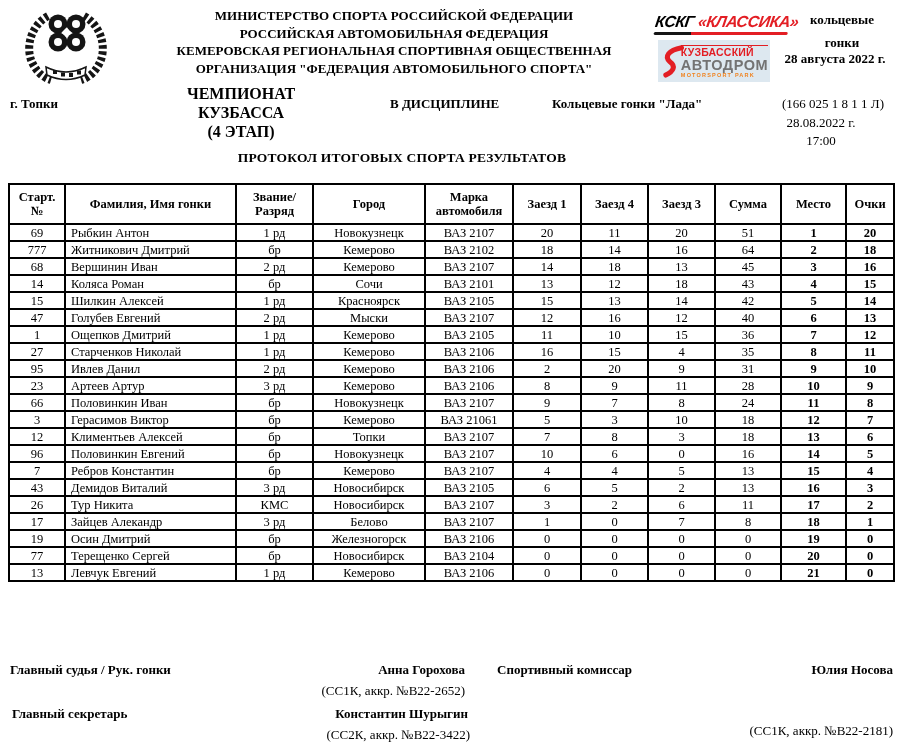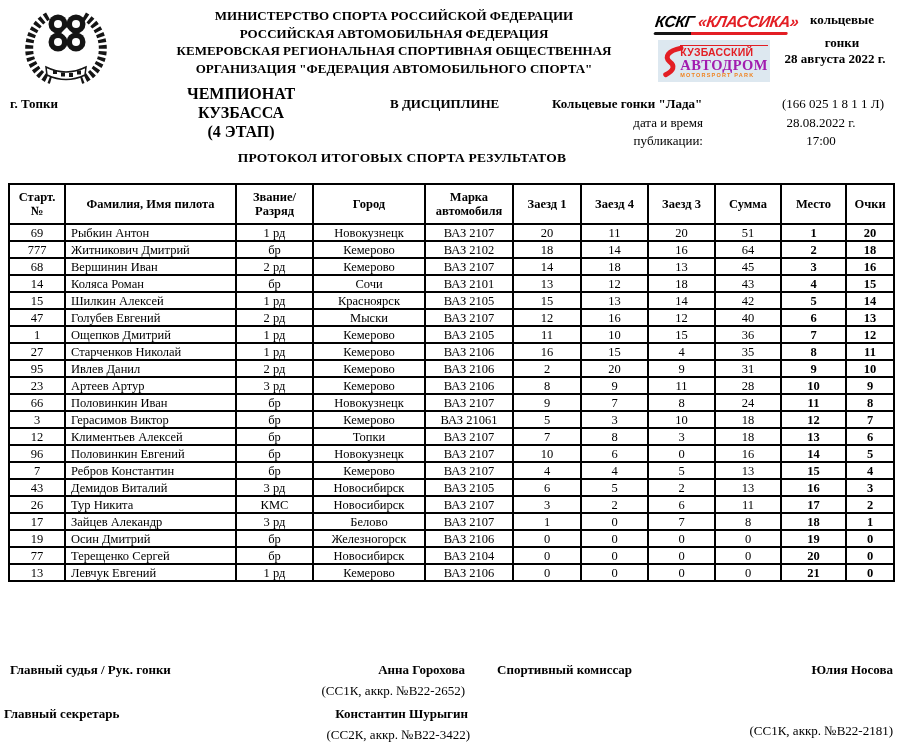--- a/index.html
+++ b/index.html
@@ -20,21 +20,21 @@
   .kskg .red{color:#e31e24;}
   .kskg-underline{height:3px;margin-top:1px;border-radius:2px;
         background:linear-gradient(to right,#151515 28%,#e31e24 28%);}
 
   
   .autodrom{left:658px;top:40px;width:112px;height:42px;background:#dde8f0;
         display:flex;align-items:center;padding:1px 2px;box-sizing:border-box;}
   .autodrom-text{margin-left:-4px;}
   .a1{color:#e31e24;font-family:"Liberation Sans","DejaVu Sans",sans-serif;font-weight:bold;
       font-size:10.5px;line-height:11px;letter-spacing:0.2px;border-top:1.5px solid #e31e24;padding-top:1px;}
-  .a2{color:#a21caf;font-family:Liberation Serif, serif;font-weight:bold;
+  .a2{color:#737373;font-family:Liberation Sans, sans-serif;font-weight:bold;
       font-size:14.5px;line-height:14px;letter-spacing:0.5px;}
   .a3{color:#f0821e;font-family:"Liberation Sans","DejaVu Sans",sans-serif;font-weight:bold;
       font-size:5.5px;letter-spacing:1.2px;}
 
   
   .city{left:10px;top:96px;font-size:13px;font-weight:bold;}
   .championship{left:145px;top:84px;width:192px;font-size:16px;line-height:19px;font-weight:bold;text-align:center;}
   .discipline-label{left:390px;top:96px;font-size:13px;font-weight:bold;}
   .discipline-value{left:552px;top:96px;width:180px;font-size:13px;font-weight:bold;}
   .code{left:768px;top:96px;width:130px;font-size:13px;text-align:center;}
@@ -108,22 +108,20 @@
   <div class="abs event-type pre">кольцевые
 гонки</div>
   <div class="abs event-date">28 августа 2022 г.</div>
 
   <div class="abs city">г. Топки</div>
   <div class="abs championship pre">ЧЕМПИОНАТ КУЗБАССА
 (4 ЭТАП)</div>
   <div class="abs discipline-label">В ДИСЦИПЛИНЕ</div>
   <div class="abs discipline-value">Кольцевые гонки "Лада"</div>
   <div class="abs code">(166 025 1 8 1 1 Л)</div>
-  <div class="abs pub-label pre">дата и время
-публикации:</div>
   <div class="abs pub-values">
     <div>28.08.2022 г.</div>
     <div>17:00</div>
   </div>
 
   <div class="abs doc-title">ПРОТОКОЛ ИТОГОВЫХ СПОРТА РЕЗУЛЬТАТОВ</div>
 
   <table class="results">
     <colgroup>
       <col style="width:56px">
@@ -135,21 +133,21 @@
         <col style="width:67px">
         <col style="width:67px">
       <col style="width:66px">
         <col style="width:65px">
         <col style="width:48px">
     </colgroup>
     <thead>
       <tr>
         <th>Старт.
 №</th>
-        <th>Фамилия, Имя пилота</th>
+        <th>Фамилия, Имя гонки</th>
         <th>Звание/
 Разряд</th>
         <th>Город</th>
         <th>Марка
 автомобиля</th>
         <th>Заезд 1</th>
         <th>Заезд 4</th>
         <th>Заезд 3</th>
         <th>Сумма</th>
         <th>Место</th>
@@ -434,17 +432,17 @@
   </table>
 
   <div class="abs f-label" style="left:10px;top:662px">Главный судья / Рук. гонки</div>
   <div class="abs f-name" style="left:265px;top:662px;width:200px">Анна Горохова</div>
   <div class="abs f-accr" style="left:245px;top:683px;width:220px">(СС1К, аккр. №В22-2652)</div>
 
   <div class="abs f-label" style="left:497px;top:662px">Спортивный комиссар</div>
   <div class="abs f-name" style="left:693px;top:662px;width:200px">Юлия Носова</div>
   <div class="abs f-accr" style="left:673px;top:723px;width:220px">(СС1К, аккр. №В22-2181)</div>
 
-  <div class="abs f-label" style="left:4px;top:706px">Главный секретарь</div>
+  <div class="abs f-label" style="left:12px;top:706px">Главный секретарь</div>
   <div class="abs f-name" style="left:268px;top:706px;width:200px">Константин Шурыгин</div>
   <div class="abs f-accr" style="left:250px;top:727px;width:220px">(СС2К, аккр. №В22-3422)</div>
 
 </div>
 
 </body></html>

